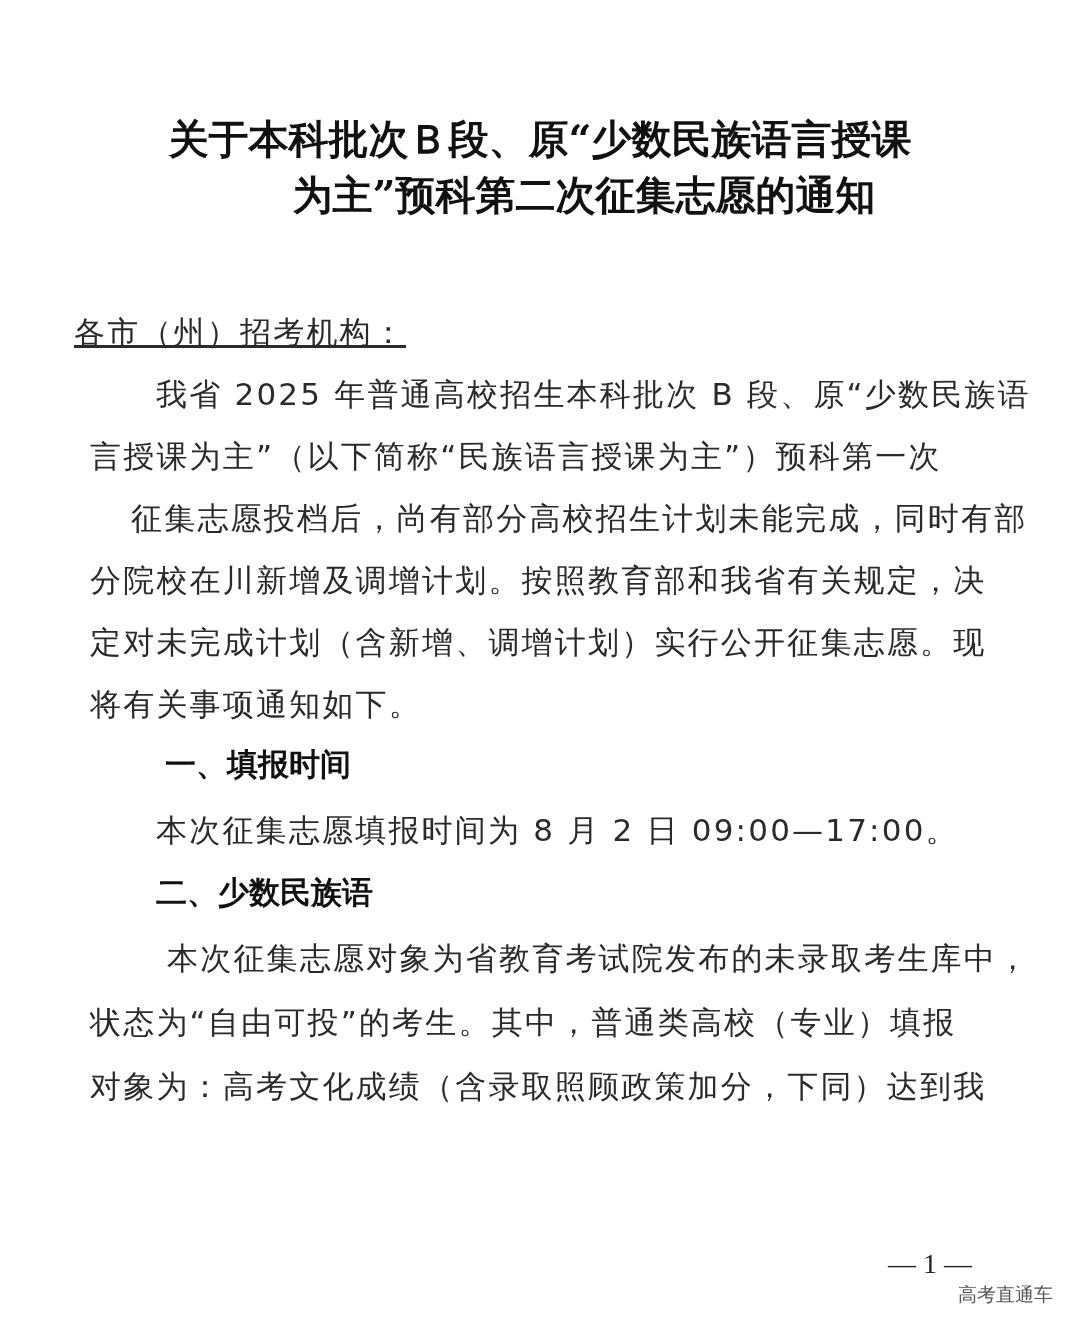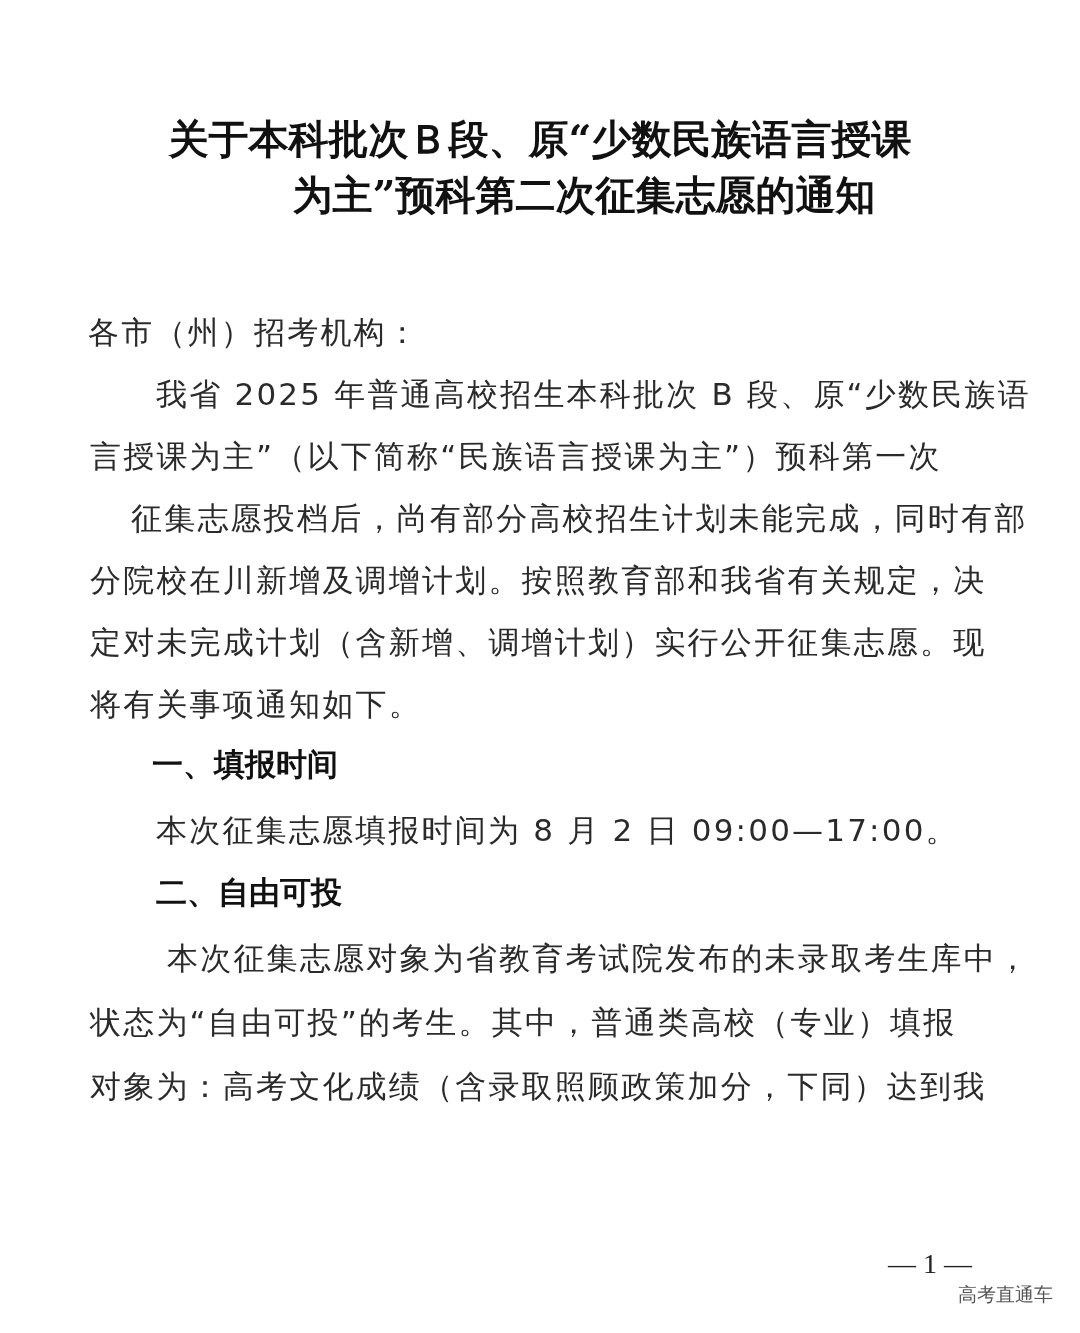--- a/index.html
+++ b/index.html
@@ -64,38 +64,38 @@
     }
   </style>
 </head>
 <body>
 
 <div>
 
   <div class="title l1">关于本科批次Ｂ段、原“少数民族语言授课</div>
   <div class="title l2">为主”预科第二次征集志愿的通知</div>
 
-  <div class="line" style="left:88px; top:312px;">各市（州）招考机构：</div>
+  <div class="line" style="left:74px; top:312px;text-decoration:underline;">各市（州）招考机构：</div>
 
   <div>
     <div class="line" style="left:156px; top:374px;">我省 2025 年普通高校招生本科批次 B 段、原“少数民族语</div>
     <div class="line" style="left:90px; top:436px;">言授课为主”（以下简称“民族语言授课为主”）预科第一次</div>
     <div class="line" style="left:90px; top:498px;margin-left:41px;">征集志愿投档后，尚有部分高校招生计划未能完成，同时有部</div>
     <div class="line" style="left:90px; top:560px;">分院校在川新增及调增计划。按照教育部和我省有关规定，决</div>
     <div class="line" style="left:90px; top:622px;">定对未完成计划（含新增、调增计划）实行公开征集志愿。现</div>
     <div class="line" style="left:90px; top:684px;">将有关事项通知如下。</div>
   </div>
 
   <div>
-    <div class="heading" style="left:152px; top:744px;">一、填报时间</div>
+    <div class="heading" style="left:165px; top:744px;">一、填报时间</div>
     <div class="line" style="left:156px; top:810px;">本次征集志愿填报时间为 8 月 2 日 09:00—17:00。</div>
   </div>
 
   <div>
-    <div class="heading" style="left:156px; top:872px;">二、自由可投</div>
+    <div class="heading" style="left:156px; top:872px;">二、少数民族语</div>
     <div class="line" style="left:167px; top:938px;">本次征集志愿对象为省教育考试院发布的未录取考生库中，</div>
     <div class="line" style="left:90px; top:1002px;">状态为“自由可投”的考生。其中，普通类高校（专业）填报</div>
     <div class="line" style="left:90px; top:1066px;">对象为：高考文化成绩（含录取照顾政策加分，下同）达到我</div>
   </div>
 
   <div class="pagenum">— 1 —</div>
   <div class="watermark">高考直通车</div>
 
 </div>
 

